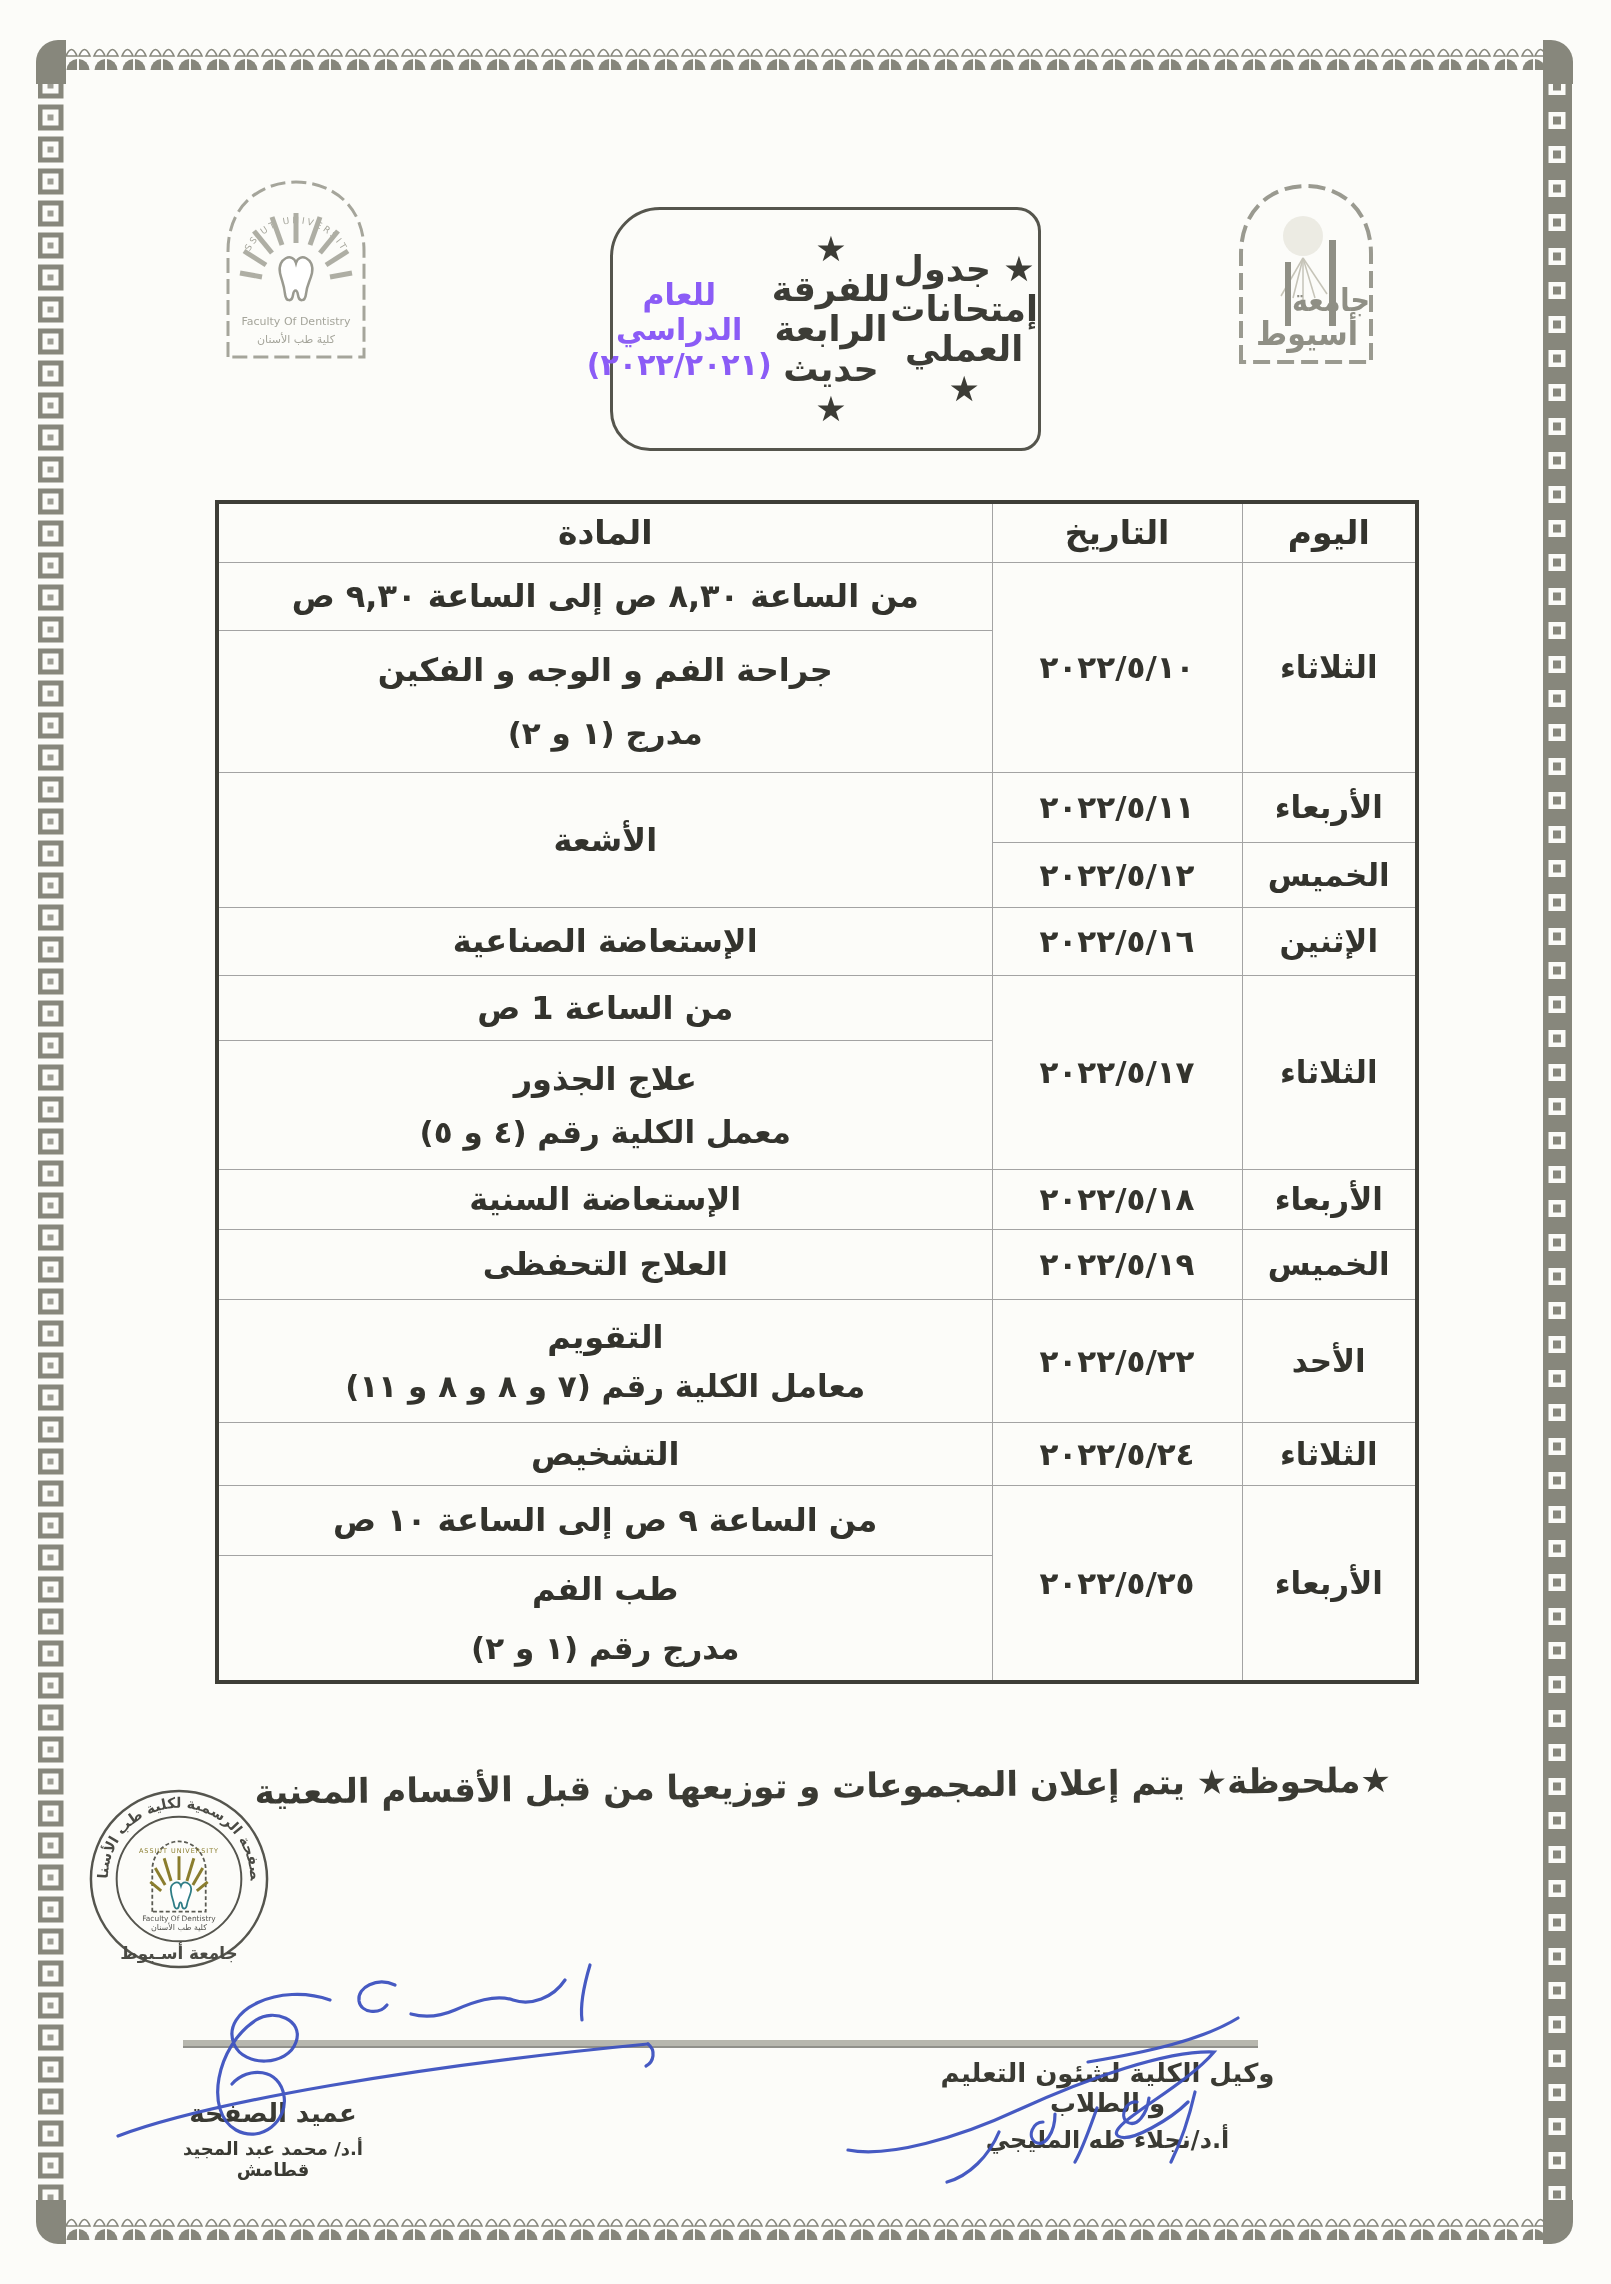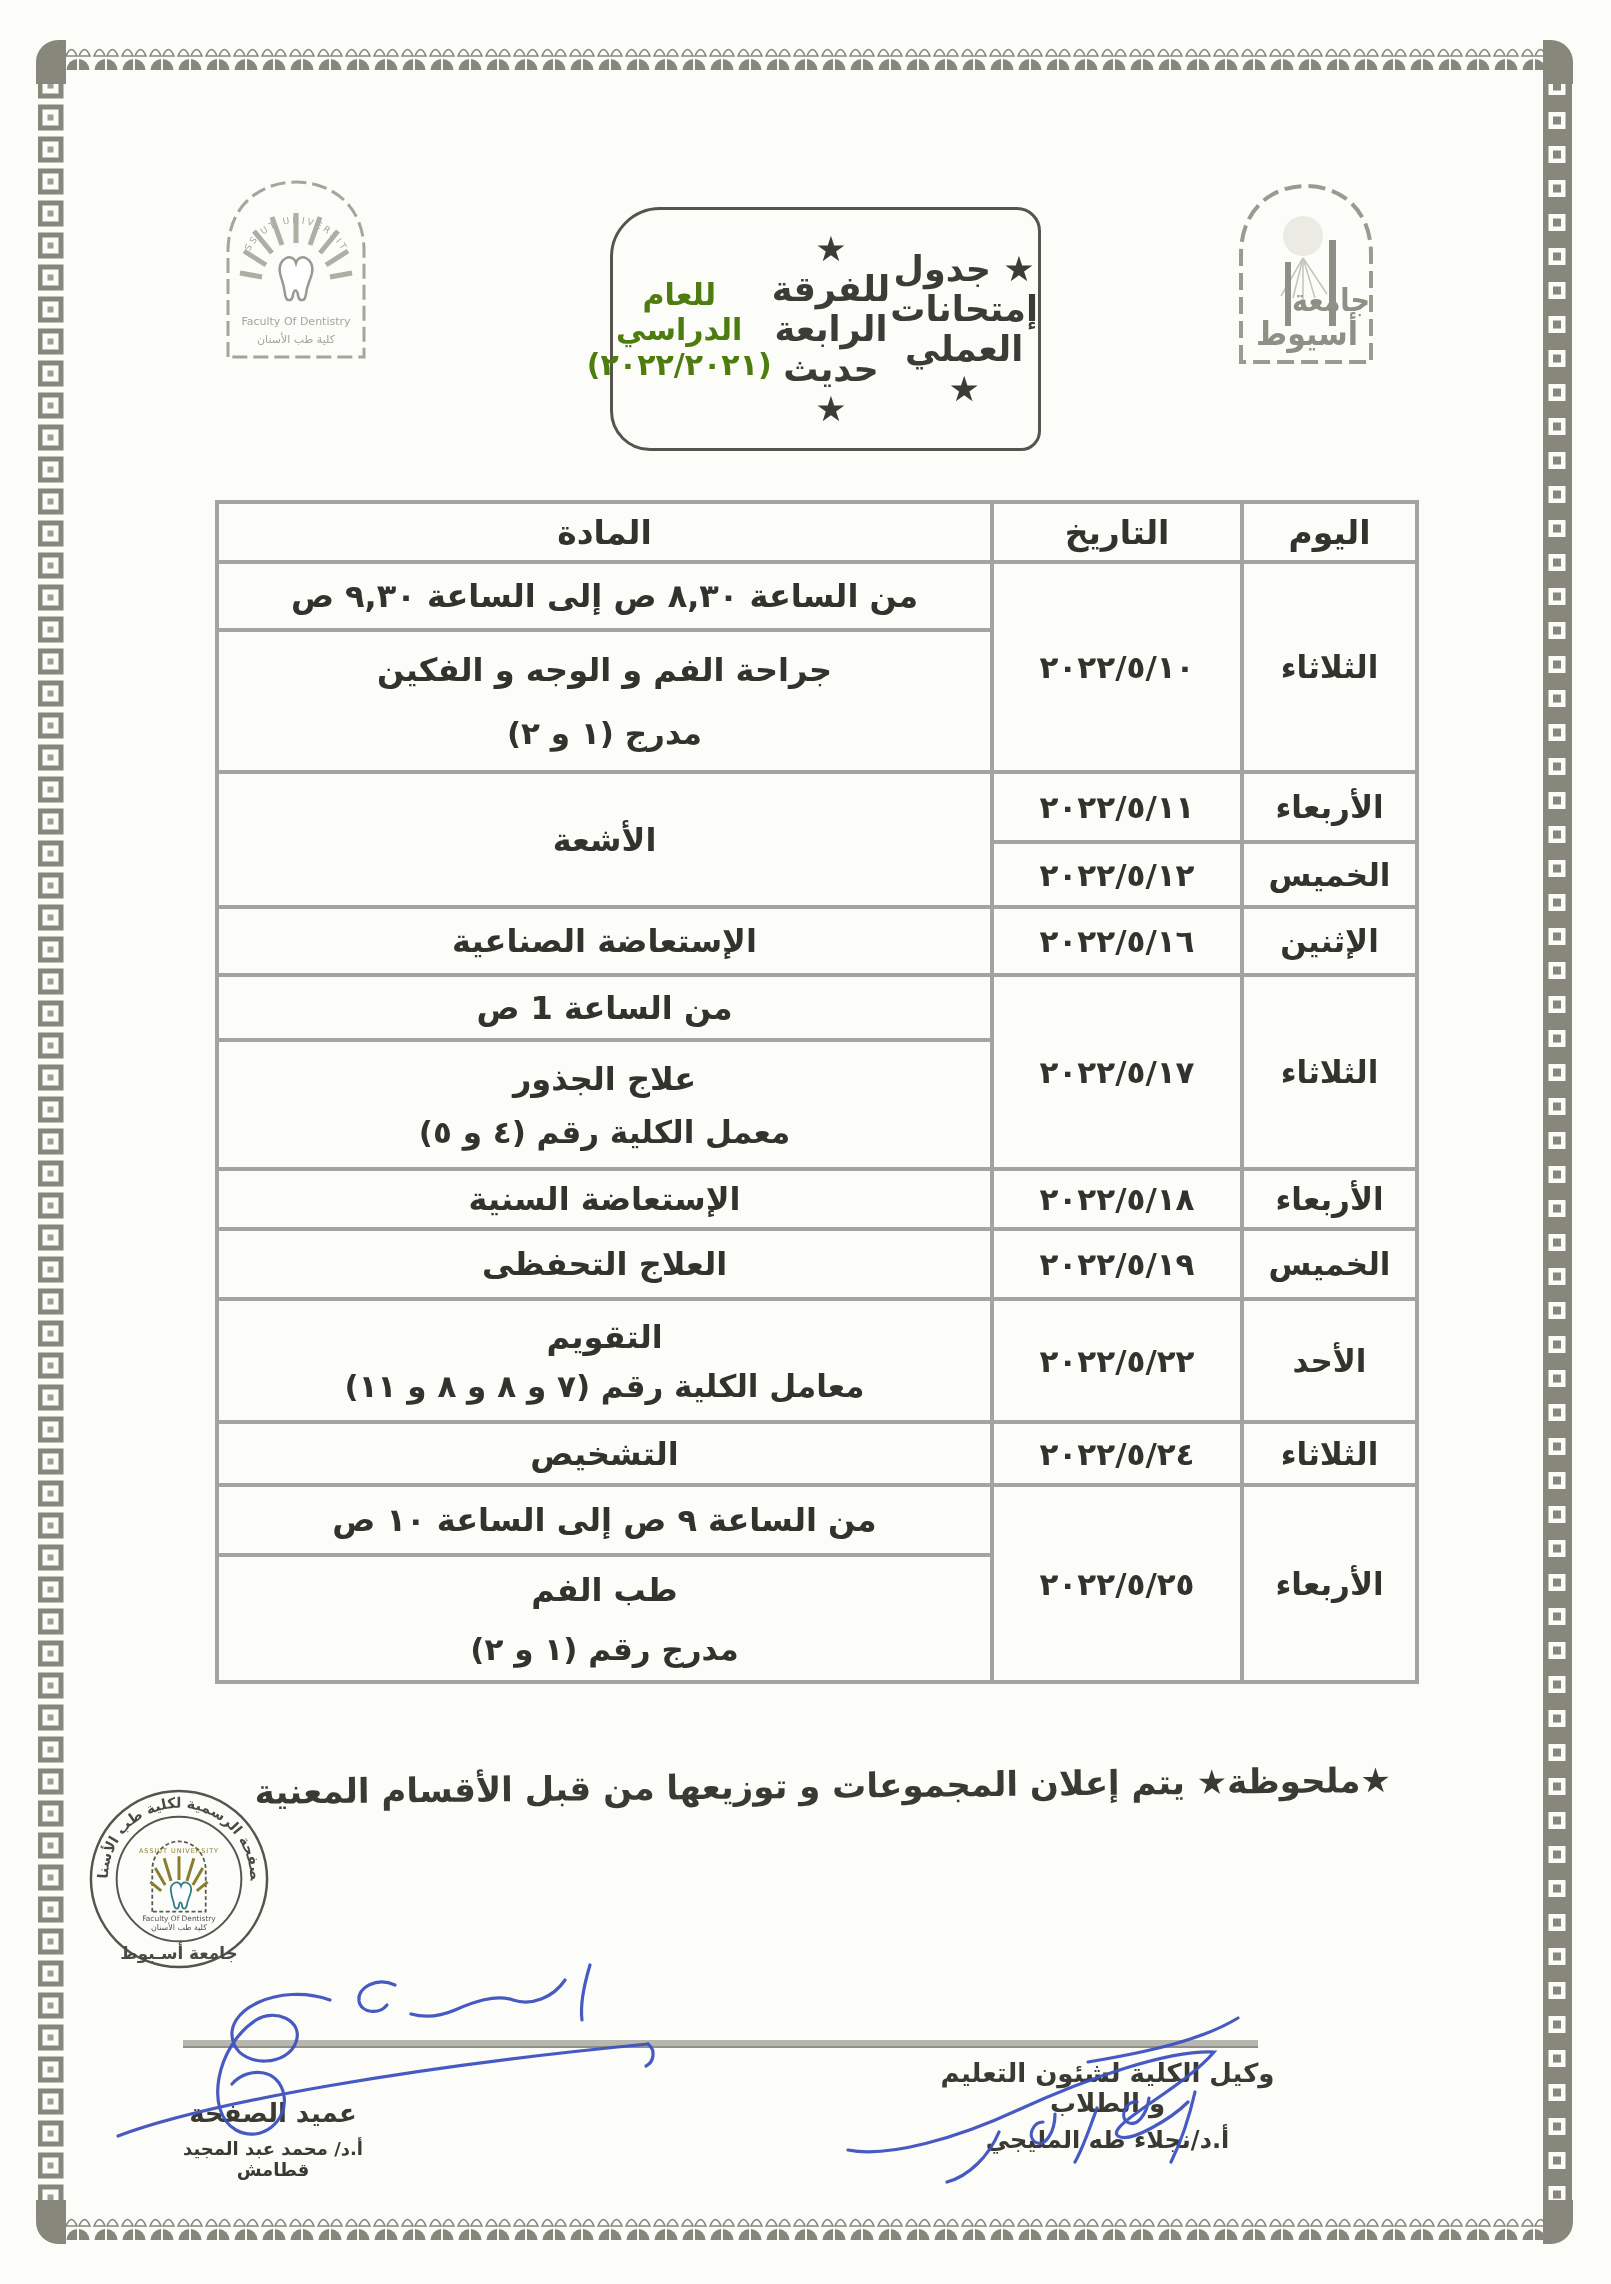--- a/index.html
+++ b/index.html
@@ -13,29 +13,29 @@
   
   .corner{position:absolute;width:30px;height:44px;background:#87877c;}
   
   .title-box{
     position:absolute;left:610px;top:207px;width:425px;height:238px;
     border:3.5px solid #55554d;border-radius:50px 24px 20px 40px;
     display:flex;justify-content:space-evenly;
     align-items:center;text-align:center;direction:rtl;
   }
   .title-l1,.title-l2{font-size:35px;font-weight:bold;color:#3c3c36;}
-  .title-l3{font-size:30px;font-weight:bold;color:#4d7c0f;}
+  .title-l3{font-size:30px;font-weight:bold;color:#8b5cf6;}
   
   .sched{
     position:absolute;left:215px;top:500px;width:1200px;
     border-collapse:collapse;table-layout:fixed;direction:rtl;
     border:4px solid #3e3e37;
   }
   .sched th,.sched td{
-    border:4px solid #a3a3a3;text-align:center;vertical-align:middle;
+    border:1px solid #a3a3a3;text-align:center;vertical-align:middle;
     font-weight:bold;color:#33332d;padding:0;
   }
   .hdr{font-size:33px;}
   .day{font-size:31px;}
   .date{font-size:31px;letter-spacing:1px;}
   .time{font-size:32px;}
   .subj{font-size:32px;}
   .subj .loc{margin-top:26px;font-size:31px;}
   .note{
     position:absolute;right:220px;top:1766px;width:1175px;

